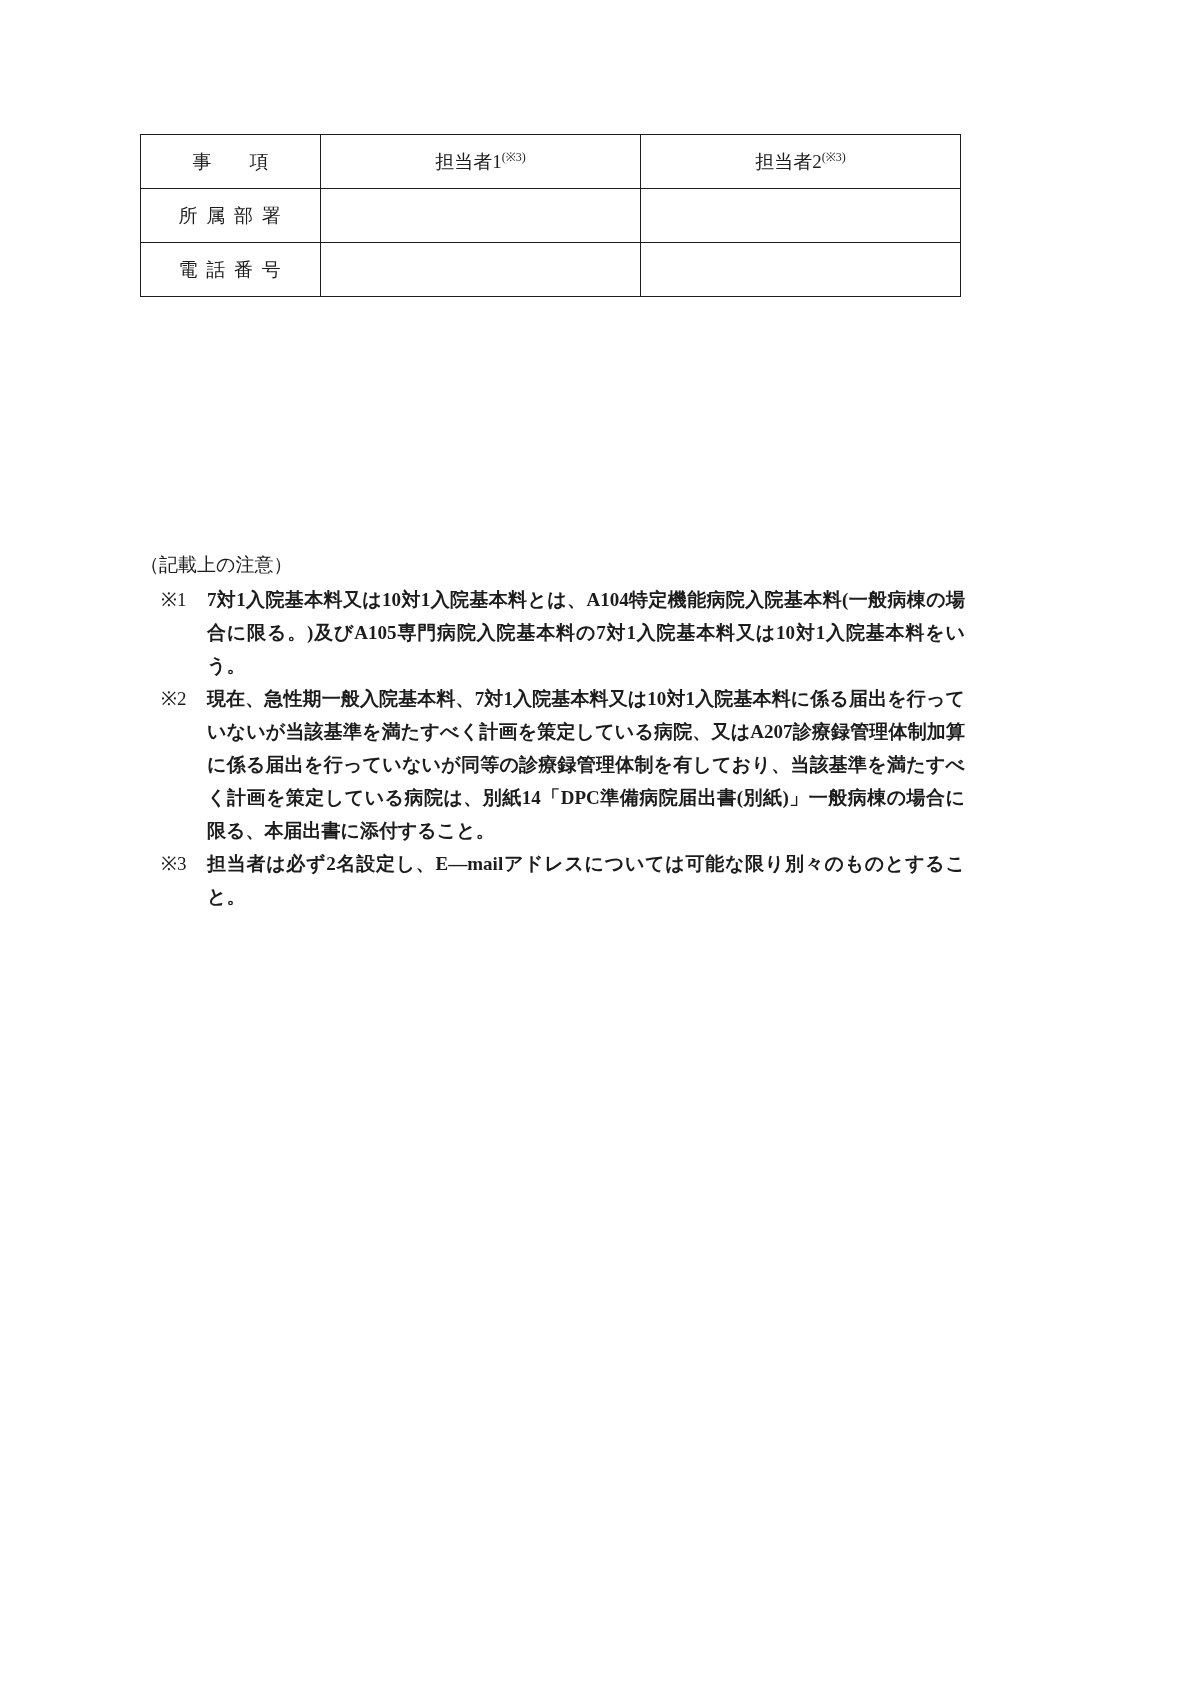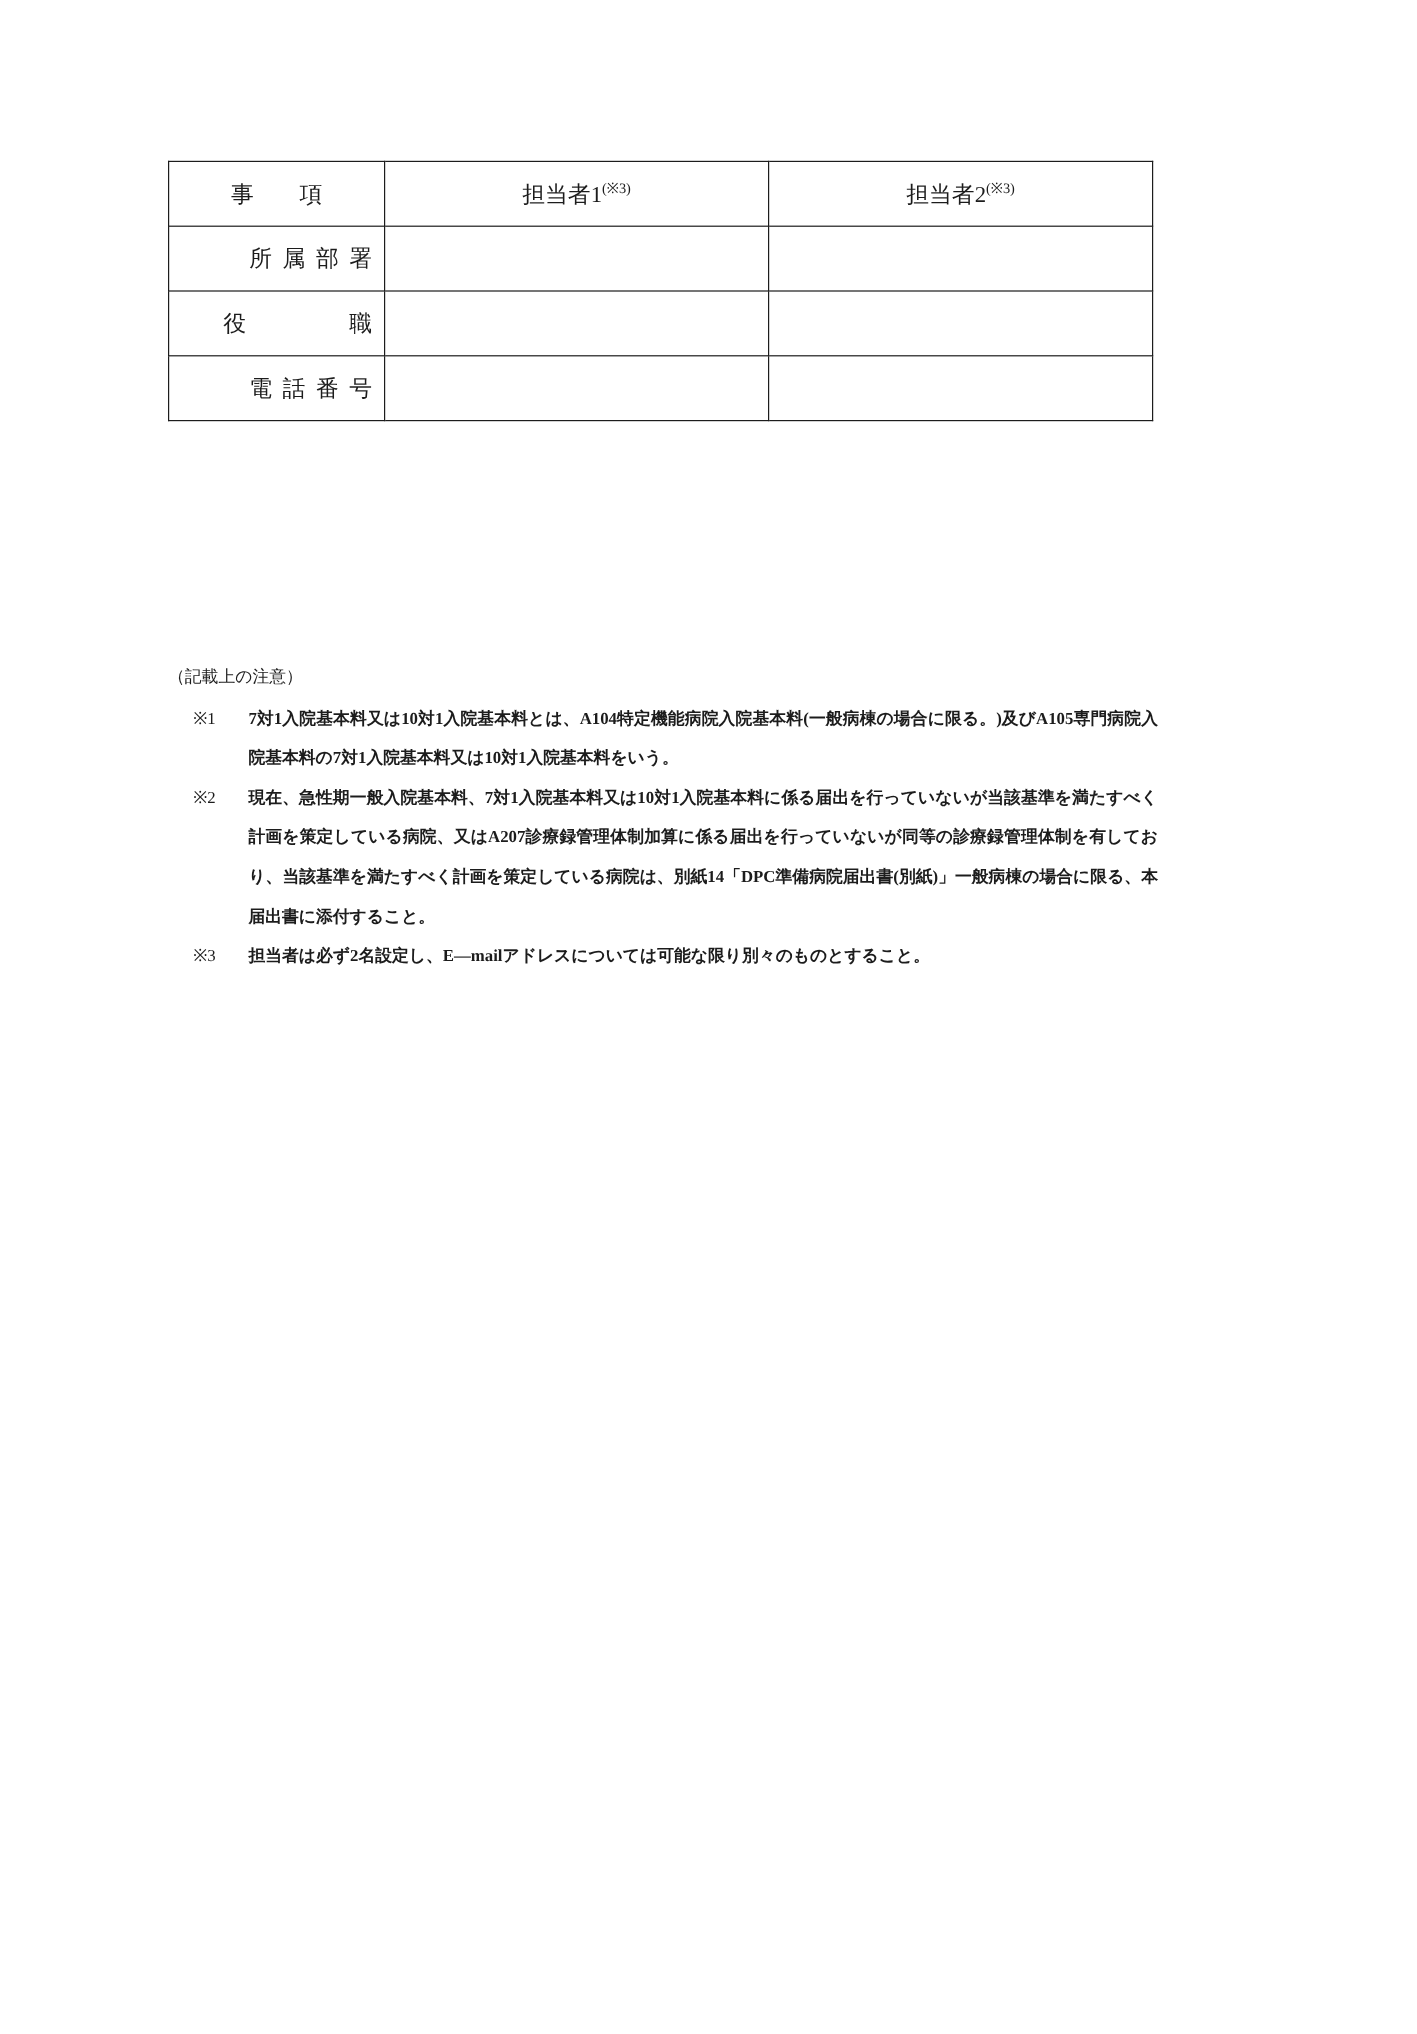--- a/index.html
+++ b/index.html
@@ -33,38 +33,38 @@
     padding: 0 8px;
     font-weight: normal;
     font-size: 19px;
     vertical-align: middle;
   }
   table.contact-table col.c-item { width: 180px; }
   table.contact-table col.c-p1   { width: 320px; }
   table.contact-table col.c-p2   { width: 320px; }
   th.item-head, th.person-head { text-align: center; }
   th.row-label {
-    text-align: right;
+    text-align: center;
     letter-spacing: 2px;
     white-space: pre;
   }
   th.person-head sup {
     font-size: 12px;
     vertical-align: super;
     letter-spacing: 0;
   }
   td.blank-cell { background: #ffffff; }
 
   
   .notes {
     position: absolute;
     left: 140px;
     top: 548px;
     width: 825px;
-    font-size: 14px;
+    font-size: 19px;
     line-height: 33px;
   }
   .notes-title {
     margin: 0 0 2px 0;
   }
   .note-item {
     display: flex;
     align-items: flex-start;
     margin-left: 21px;
   }
@@ -100,25 +100,20 @@
       <th class="person-head">
         <span>担当者2</span><sup>(※3)</sup>
       </th>
     </tr>
     <tr>
       <th class="row-label">所 属 部 署</th>
       <td class="blank-cell"></td>
       <td class="blank-cell"></td>
     </tr>
     <tr>
-      <th class="row-label">役　　　　職</th>
-      <td class="blank-cell"></td>
-      <td class="blank-cell"></td>
-    </tr>
-    <tr>
       <th class="row-label">電 話 番 号</th>
       <td class="blank-cell"></td>
       <td class="blank-cell"></td>
     </tr>
   </tbody>
     </table>
 
   <div class="notes">
     <div class="notes-title">（記載上の注意）</div>
 

